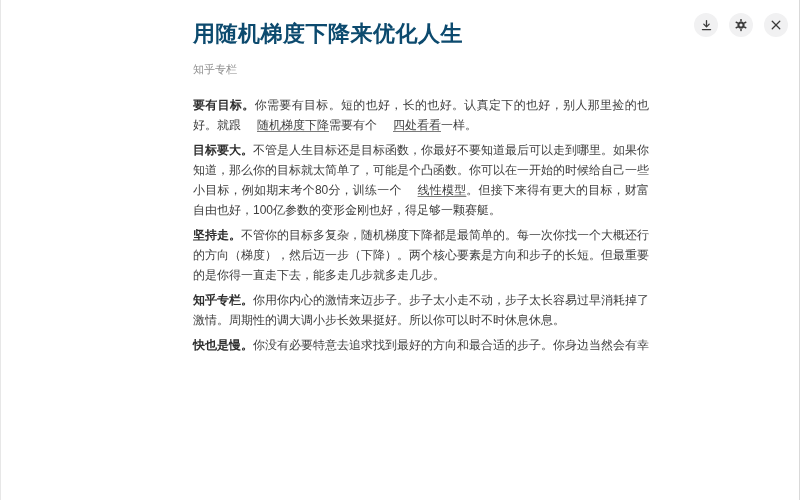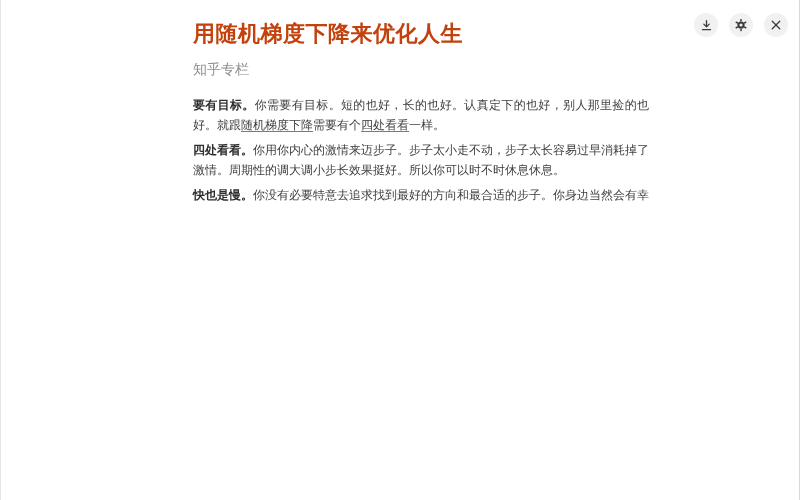--- a/index.html
+++ b/index.html
@@ -39,45 +39,46 @@
   .article {
     position: absolute;
     left: 192px; top: 0;
     width: 456px;
     padding-top: 19px;
   }
   .article h1 {
     font-size: 22px;
     line-height: 30px;
     font-weight: 700;
-    color: #c2410c;
+    color: #0c4a6e;
     letter-spacing: 0.5px;
   }
   .subtitle {
     margin-top: 13px;
-    font-size: 14px;
+    font-size: 11px;
     line-height: 14px;
     color: #8e8e8e;
   }
   .article-body { margin-top: 19px; }
   .article-body p.para {
     font-size: 12px;
     line-height: 20px;
     color: #3e3e3e;
     text-align: justify;
   }
   .article-body p.para + p.para { margin-top: 5px; }
   .article-body strong {
     font-weight: 700;
     color: #2e2e2e;
   }
   .body-link {
     color: #3e3e3e;
     text-decoration-color: #7a7a7a;
     text-underline-offset: 2px;
+    padding-left: 16px;
   }
 </style>
 </head>
 <body>
 
 <div class="page">
 
   <div class="toolbar">
     <button class="tool-btn">
       <span>
@@ -112,18 +113,20 @@
         </svg>
       </span>
     </button>
   </div>
 
   <div class="article">
     <h1>用随机梯度下降来优化人生</h1>
     <div class="subtitle">知乎专栏</div>
     <div class="article-body">
         <p class="para"><strong>要有目标。</strong>你需要有目标。短的也好，长的也好。认真定下的也好，别人那里捡的也好。就跟<a class="body-link" href="#">随机梯度下降</a>需要有个<a class="body-link" href="#">四处看看</a>一样。</p>
-        <p class="para"><strong>四处看看。</strong>你用你内心的激情来迈步子。步子太小走不动，步子太长容易过早消耗掉了激情。周期性的调大调小步长效果挺好。所以你可以时不时休息休息。</p>
+        <p class="para"><strong>目标要大。</strong>不管是人生目标还是目标函数，你最好不要知道最后可以走到哪里。如果你知道，那么你的目标就太简单了，可能是个凸函数。你可以在一开始的时候给自己一些小目标，例如期末考个80分，训练一个<a class="body-link" href="#">线性模型</a>。但接下来得有更大的目标，财富自由也好，100亿参数的变形金刚也好，得足够一颗赛艇。</p>
+        <p class="para"><strong>坚持走。</strong>不管你的目标多复杂，随机梯度下降都是最简单的。每一次你找一个大概还行的方向（梯度），然后迈一步（下降）。两个核心要素是方向和步子的长短。但最重要的是你得一直走下去，能多走几步就多走几步。</p>
+        <p class="para"><strong>知乎专栏。</strong>你用你内心的激情来迈步子。步子太小走不动，步子太长容易过早消耗掉了激情。周期性的调大调小步长效果挺好。所以你可以时不时休息休息。</p>
         <p class="para"><strong>快也是慢。</strong>你没有必要特意去追求找到最好的方向和最合适的步子。你身边当然会有幸</p>
       </div>
   </div>
 
 </div>
 
 </body></html>

